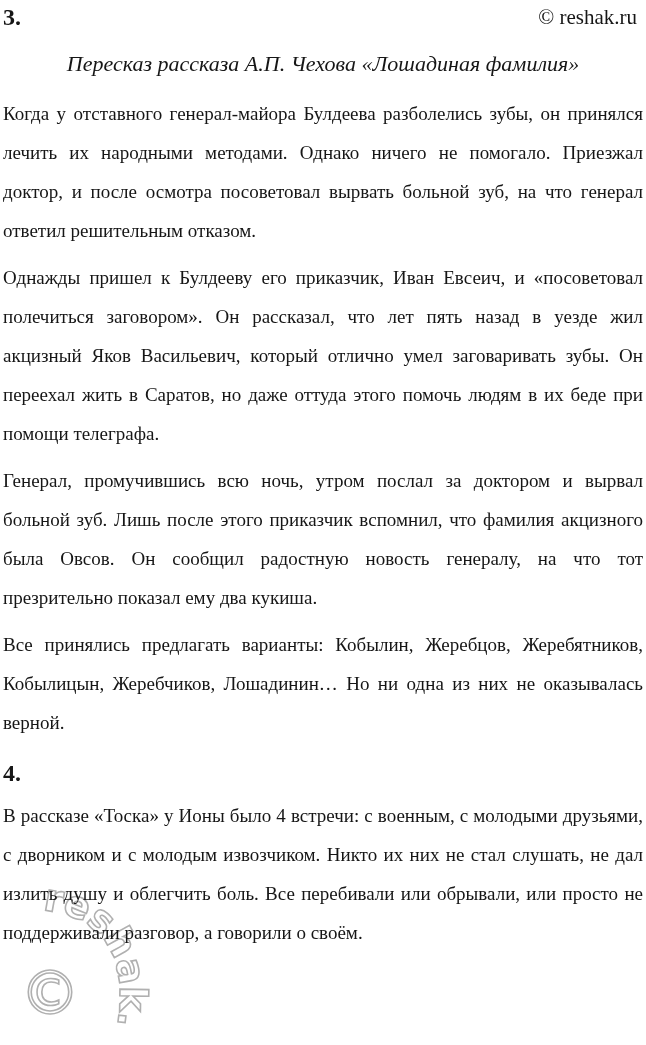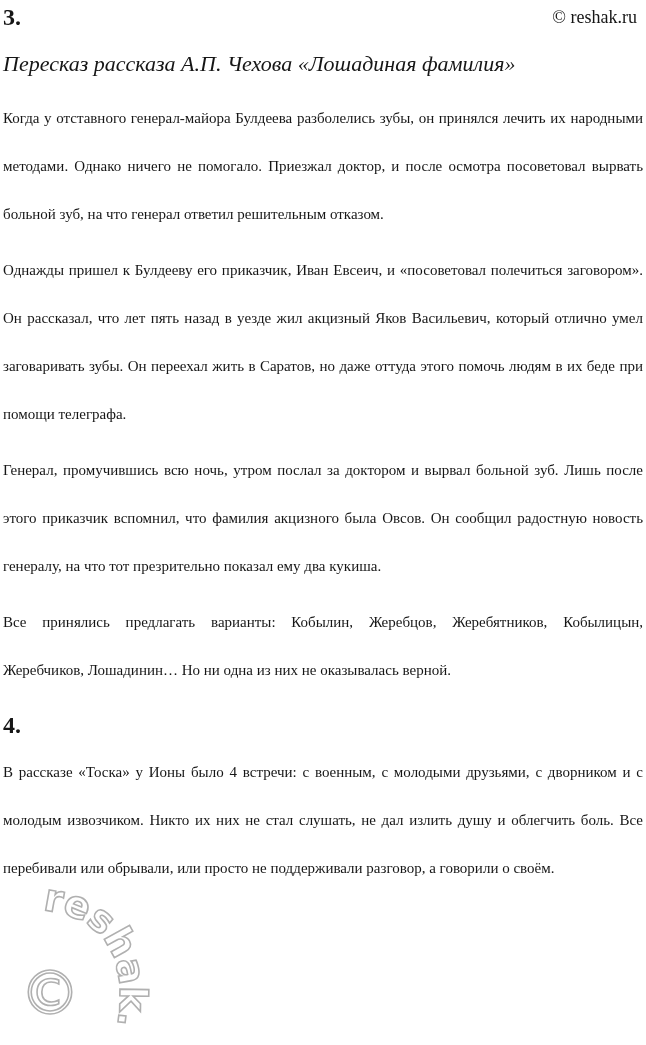--- a/index.html
+++ b/index.html
@@ -25,37 +25,38 @@
     height: 30px;
     position: relative;
     z-index: 1;
   }
   .section-number {
     font-size: 24px;
     font-weight: bold;
     line-height: 26px;
   }
   .site-credit {
-    font-size: 18px;
+    font-size: 21px;
     line-height: 26px;
     margin-right: 6px;
   }
   .story-title {
     margin: 16px 0 0 0;
     font-size: 22px;
     line-height: 28px;
     font-weight: normal;
     font-style: italic;
+    text-align: center;
     position: relative;
     z-index: 1;
   }
   p.body-par {
     margin: 8px 0 0 0;
-    font-size: 15px;
-    line-height: 48px;
+    font-size: 19px;
+    line-height: 39px;
     text-align: justify;
     position: relative;
     z-index: 1;
   }
   p.body-par.first {
     margin-top: 16px;
   }
   .section-number-2 {
     margin: 16px 0 0 0;
     font-size: 24px;

